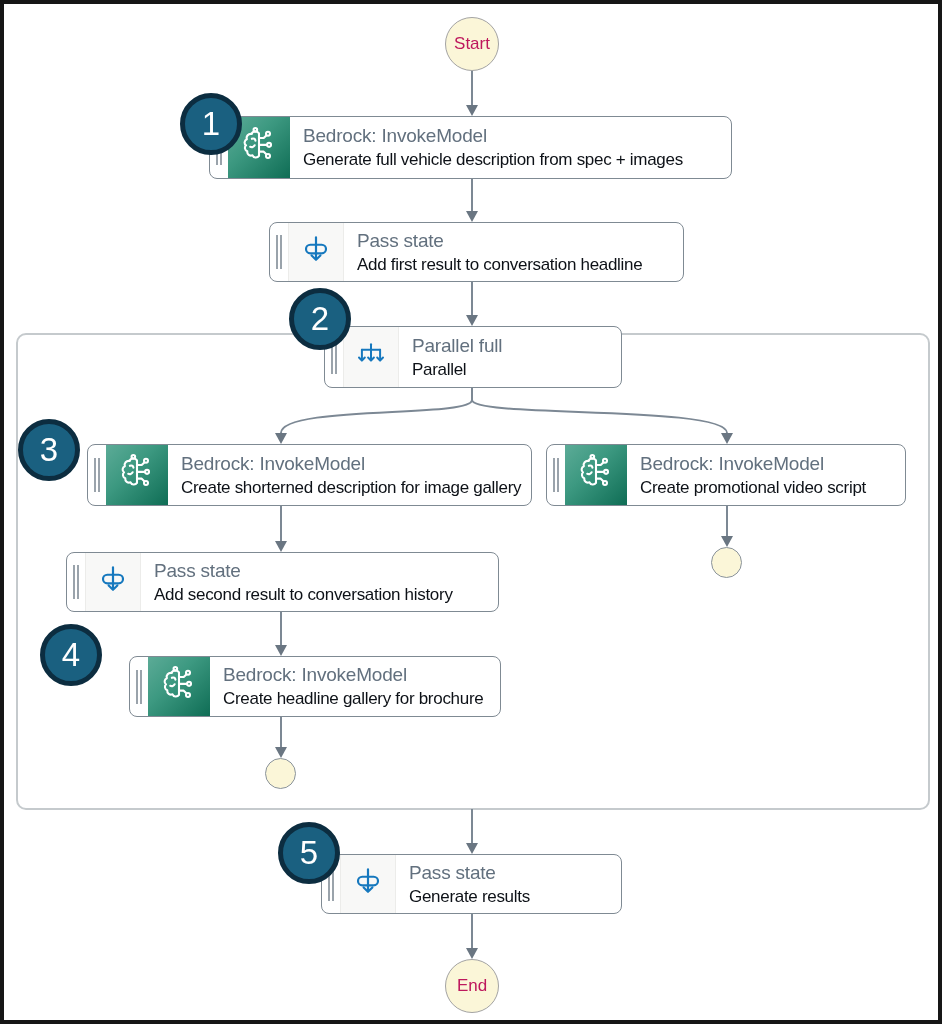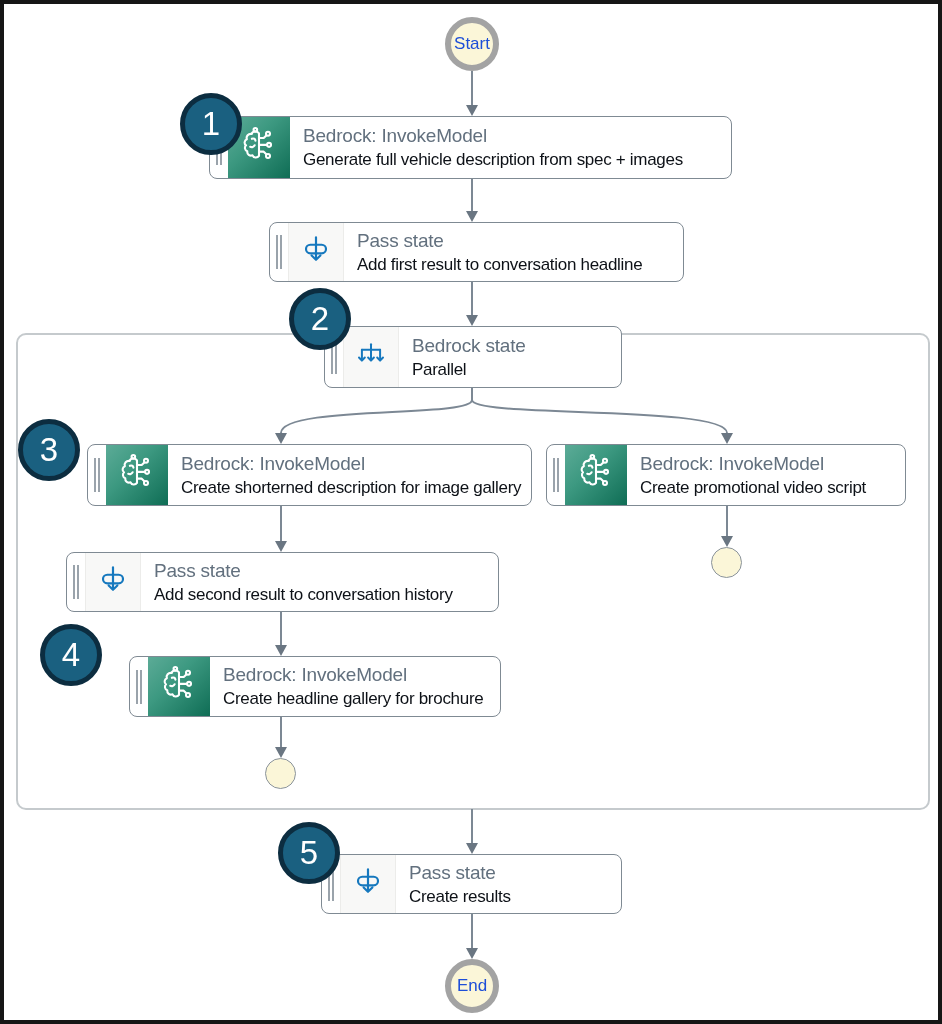--- a/index.html
+++ b/index.html
@@ -25,21 +25,21 @@
   .txt{display:flex;flex-direction:column;justify-content:center;padding-left:13px;min-width:0;}
   .type{font-size:19px;color:#62707E;letter-spacing:-0.2px;margin-bottom:3px;white-space:nowrap;}
   .name{font-size:17px;color:#0D1117;font-weight:500;letter-spacing:-0.3px;white-space:nowrap;}
   .badge{
     position:absolute;width:52px;height:52px;border-radius:50%;z-index:4;
     background:#1A6080;border:5px solid #0C2D40;color:#ffffff;
     display:flex;align-items:center;justify-content:center;font-size:33px;font-weight:400;
   }
   .terminal{
     position:absolute;width:54px;height:54px;border-radius:50%;box-sizing:border-box;z-index:3;
-    background:#FBF6D8;border:6px solid #a3a3a3;color:#1d4ed8;
+    background:#FBF6D8;border:1px solid #a3a3a3;color:#be185d;
     display:flex;align-items:center;justify-content:center;font-size:17px;font-weight:500;
   }
   .branch-end{
     position:absolute;width:31px;height:31px;border-radius:50%;box-sizing:border-box;z-index:3;
     background:#FBF6D8;border:1.5px solid #8A939B;
   }
 </style>
 </head>
 <body>
 
@@ -130,21 +130,21 @@
           <path d="M12 14 H32"></path>
         <path d="M12 14 V25"></path>
           <path d="M22 14 V25"></path>
           <path d="M32 14 V25"></path>
         <path d="M8.8 22.6 L12 26 L15.2 22.6"></path>
           <path d="M18.8 22.6 L22 26 L25.2 22.6"></path>
           <path d="M28.8 22.6 L32 26 L35.2 22.6"></path>
       </svg>
     </div>
     <div class="txt">
-      <div class="type">Bedrock state</div>
+      <div class="type">Parallel full</div>
       <div class="name">Parallel</div>
     </div>
   </div>
   <div class="badge" style="left:285px;top:284px;">2</div>
 
   <div class="node" style="left:83px;top:440px;width:445px;height:62px;">
     <div class="handle">
         <div class="grip"></div>
       </div>
     <div class="tile bedrock">
@@ -242,20 +242,20 @@
       </div>
     <div class="tile lite">
       <svg width="40" height="40" viewBox="0 0 44 44" fill="none" stroke="#1678BE" stroke-width="2.4" stroke-linecap="round" stroke-linejoin="round">
         <path d="M22 6 V29"></path>
           <rect x="11" y="14" width="22" height="9.5" rx="4.75"></rect>
           <path d="M17.2 25.8 L22 30.6 L26.8 25.8"></path>
       </svg>
     </div>
     <div class="txt">
       <div class="type">Pass state</div>
-      <div class="name">Create results</div>
+      <div class="name">Generate results</div>
     </div>
   </div>
   <div class="badge" style="left:274px;top:818px;">5</div>
 
   <div class="terminal" style="left:441px;top:955px;">End</div>
 
 </div>
 
 </body></html>

